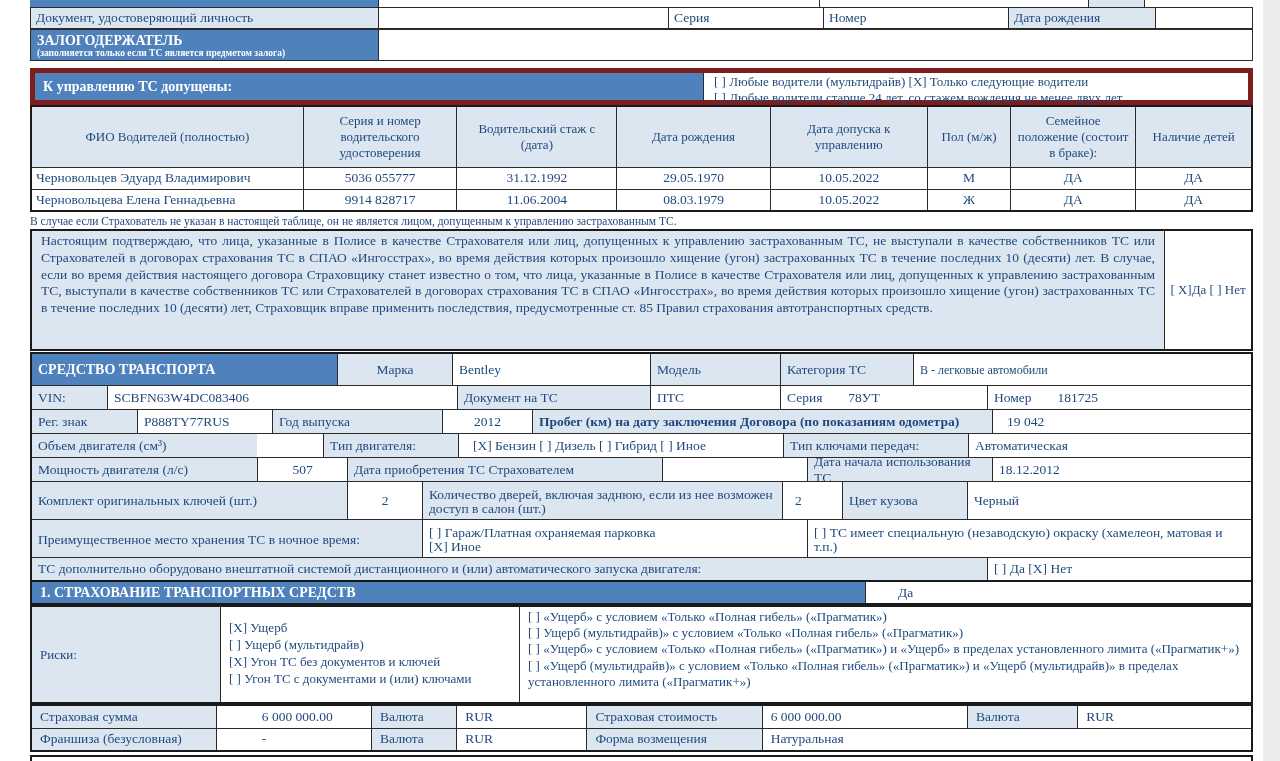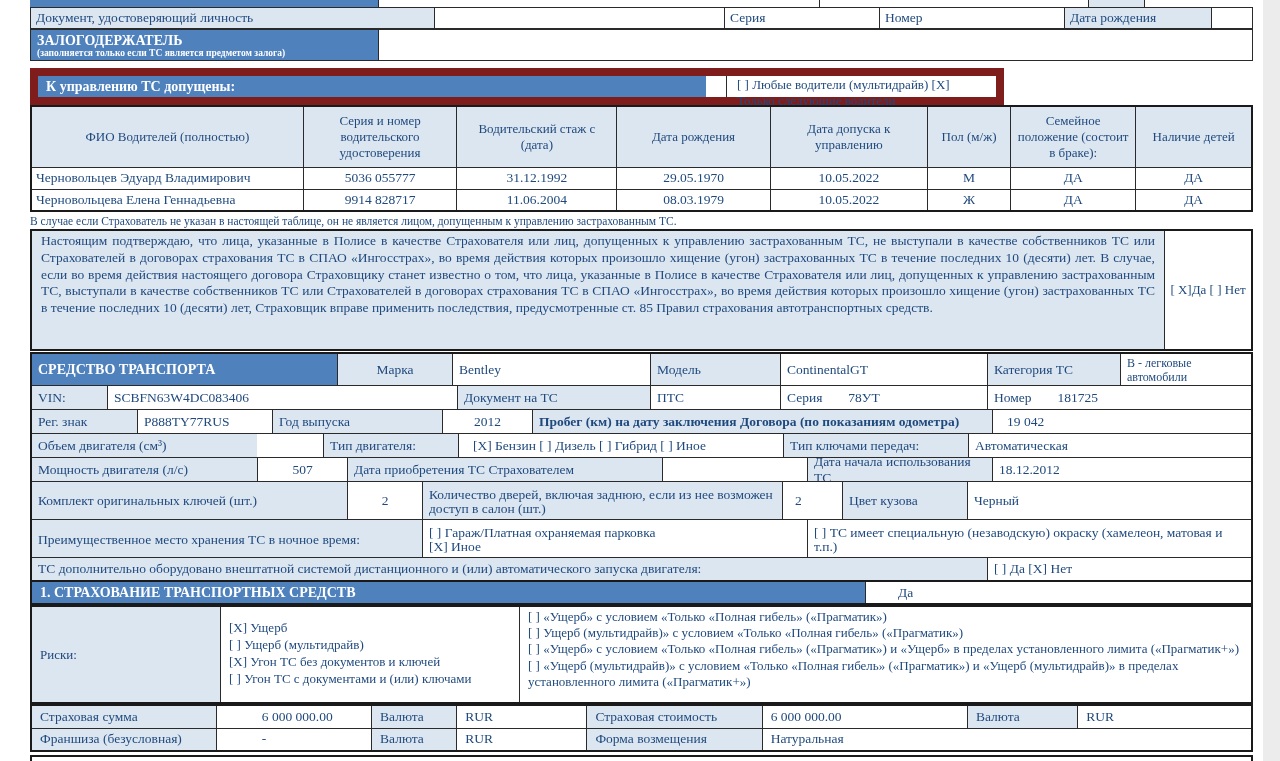--- a/index.html
+++ b/index.html
@@ -27,21 +27,21 @@
   .docrow{top:7px;height:22px;width:1223px;border:1px solid #2a2a2a;}
   .docrow .cell{font-size:13.5px;}
   
   .pledgee{top:29px;height:32px;width:1223px;border:1px solid #2a2a2a;}
   .pl-left{width:347px;background:var(--header-blue,#4f81bd);color:#ffffff;
            display:flex;flex-direction:column;justify-content:center;padding:0 6px;box-sizing:border-box;}
   .pl-title{font-weight:bold;font-size:14px;line-height:15px;}
   .pl-sub{font-weight:bold;font-size:9.5px;line-height:10px;}
   .pl-right{flex:1;border-left:1px solid #2a2a2a;}
   
-  .drivhead{top:68px;height:37px;width:974px;border:8px solid #7f1d1d;display:flex;gap:20px;}
+  .drivhead{top:68px;height:37px;width:1223px;border:5px solid #7f1d1d;display:flex;}
   .dh-blue{width:668px;background:var(--header-blue,#4f81bd);color:#fff;font-weight:bold;font-size:14px;
            display:flex;align-items:center;padding:0 8px;box-sizing:border-box;}
   .dh-opts{flex:1;border-left:1px solid #2a2a2a;padding:1px 10px;font-size:13px;line-height:16px;box-sizing:border-box;}
   
   .drivers{top:105px;width:1223px;}
   .drivers table{border:2px solid #1a1a1a;}
   .drivers th{background:var(--light-blue,#dce6f1);font-size:13px;height:61px;text-align:center;padding:1px 4px;}
   .drivers td{font-size:13.5px;height:22px;padding:0 4px;text-align:center;}
   .drivers td.name{text-align:left;}
   
@@ -87,21 +87,21 @@
 
     <div class="band sliver">
       <div class="s-blue"></div>
       <div class="s-w1"></div>
       <div class="s-w2"></div>
       <div class="s-l"></div>
       <div class="s-rest"></div>
     </div>
 
     <div class="band docrow flexrow">
-      <div class="cell light" style="width:403px;">Документ, удостоверяющий личность</div>
+      <div class="cell light" style="width:347px;">Документ, удостоверяющий личность</div>
       <div class="cell" style="width:290px;"></div>
       <div class="cell" style="width:155px;">Серия</div>
       <div class="cell" style="width:185px;">Номер</div>
       <div class="cell light" style="width:147px;">Дата рождения</div>
       <div class="cell" style="flex:1;"></div>
     </div>
 
     <div class="band pledgee flexrow">
       <div class="pl-left">
         <span class="pl-title">ЗАЛОГОДЕРЖАТЕЛЬ</span>
@@ -171,21 +171,20 @@
       <div class="decl-text">Настоящим подтверждаю, что лица, указанные в Полисе в качестве Страхователя или лиц, допущенных к управлению застрахованным ТС, не выступали в качестве собственников ТС или Страхователей в договорах страхования ТС в СПАО «Ингосстрах», во время действия которых произошло хищение (угон) застрахованных ТС в течение последних 10 (десяти) лет. В случае, если во время действия настоящего договора Страховщику станет известно о том, что лица, указанные в Полисе в качестве Страхователя или лиц, допущенных к управлению застрахованным ТС, выступали в качестве собственников ТС или Страхователей в договорах страхования ТС в СПАО «Ингосстрах», во время действия которых произошло хищение (угон) застрахованных ТС в течение последних 10 (десяти) лет, Страховщик вправе применить последствия, предусмотренные ст. 85 Правил страхования автотранспортных средств.</div>
       <div class="decl-ans">[ X]Да [ ] Нет</div>
     </div>
 
     <div class="band vehicle">
       <div class="vrow" style="height:31px;">
         <div class="cell bluehead fz14" style="width:305px;">СРЕДСТВО ТРАНСПОРТА</div>
         <div class="cell light center" style="width:115px;">Марка</div>
         <div class="cell" style="width:198px;">Bentley</div>
         <div class="cell light" style="width:130px;">Модель</div>
-        <div class="cell" style="width:207px;">ContinentalGT</div>
         <div class="cell light" style="width:133px;">Категория ТС</div>
         <div class="cell smalltxt" style="flex:1;">В - легковые автомобили</div>
       </div>
       <div class="vrow" style="height:23px;">
         <div class="cell light" style="width:75px;">VIN:</div>
         <div class="cell" style="width:350px;">SCBFN63W4DC083406</div>
         <div class="cell light" style="width:193px;">Документ на ТС</div>
         <div class="cell" style="width:130px;">ПТС</div>
         <div class="cell lblval" style="width:207px;">
           <span>Серия</span>

